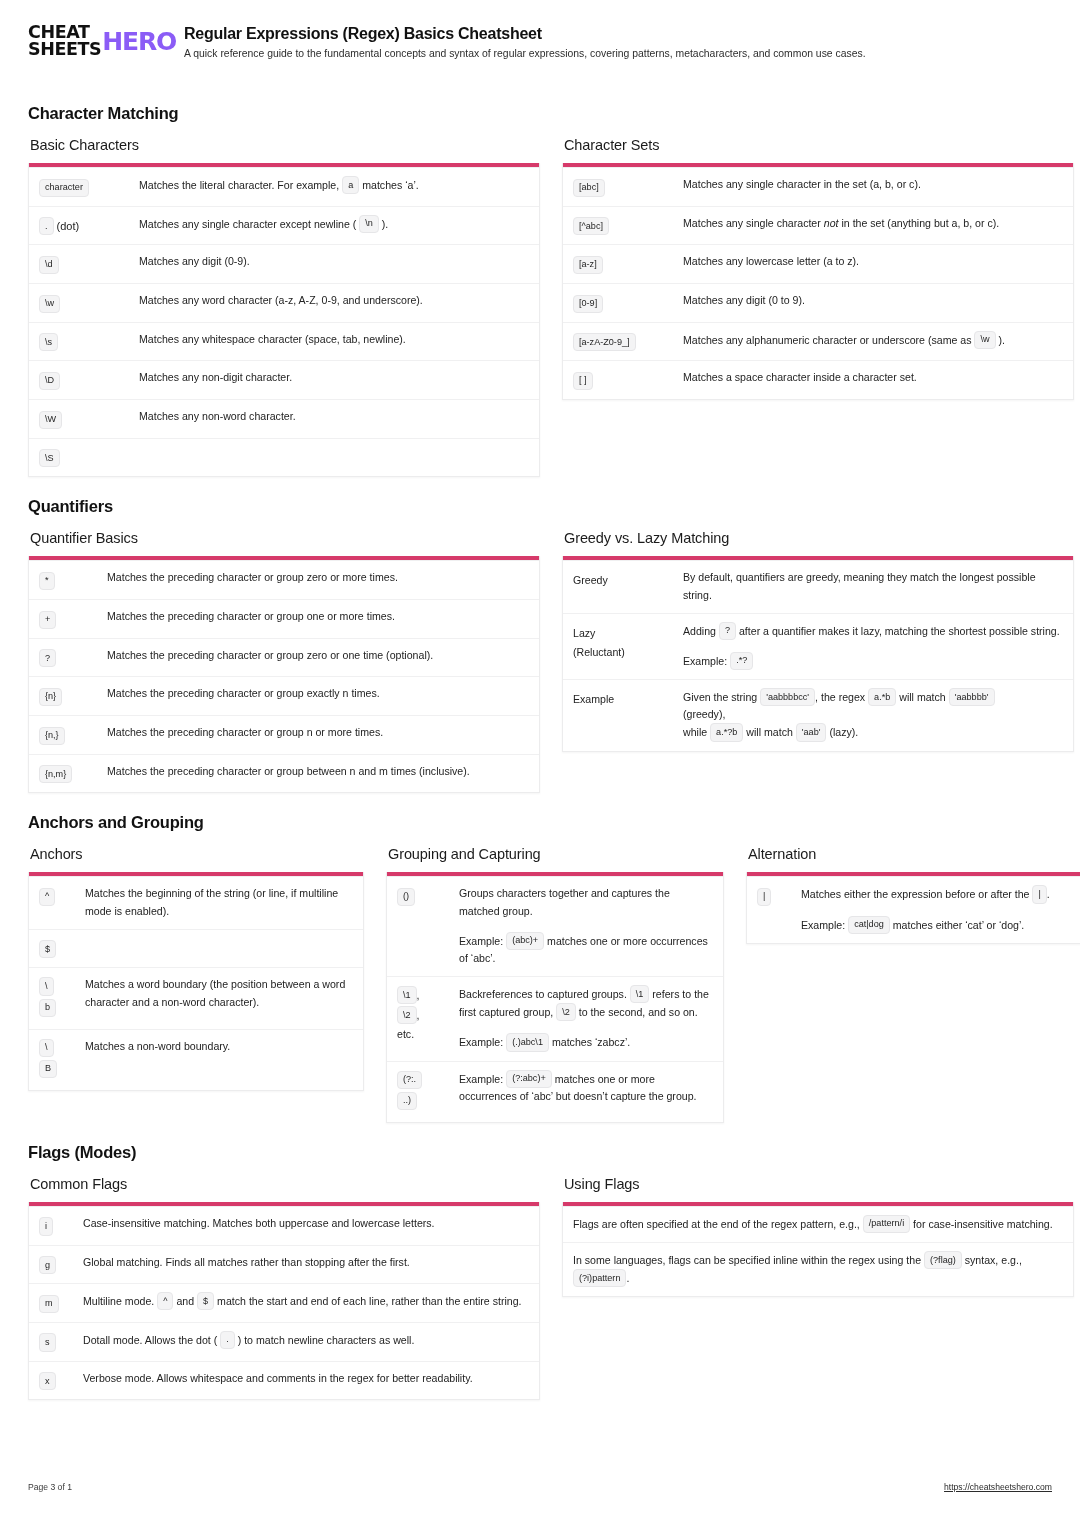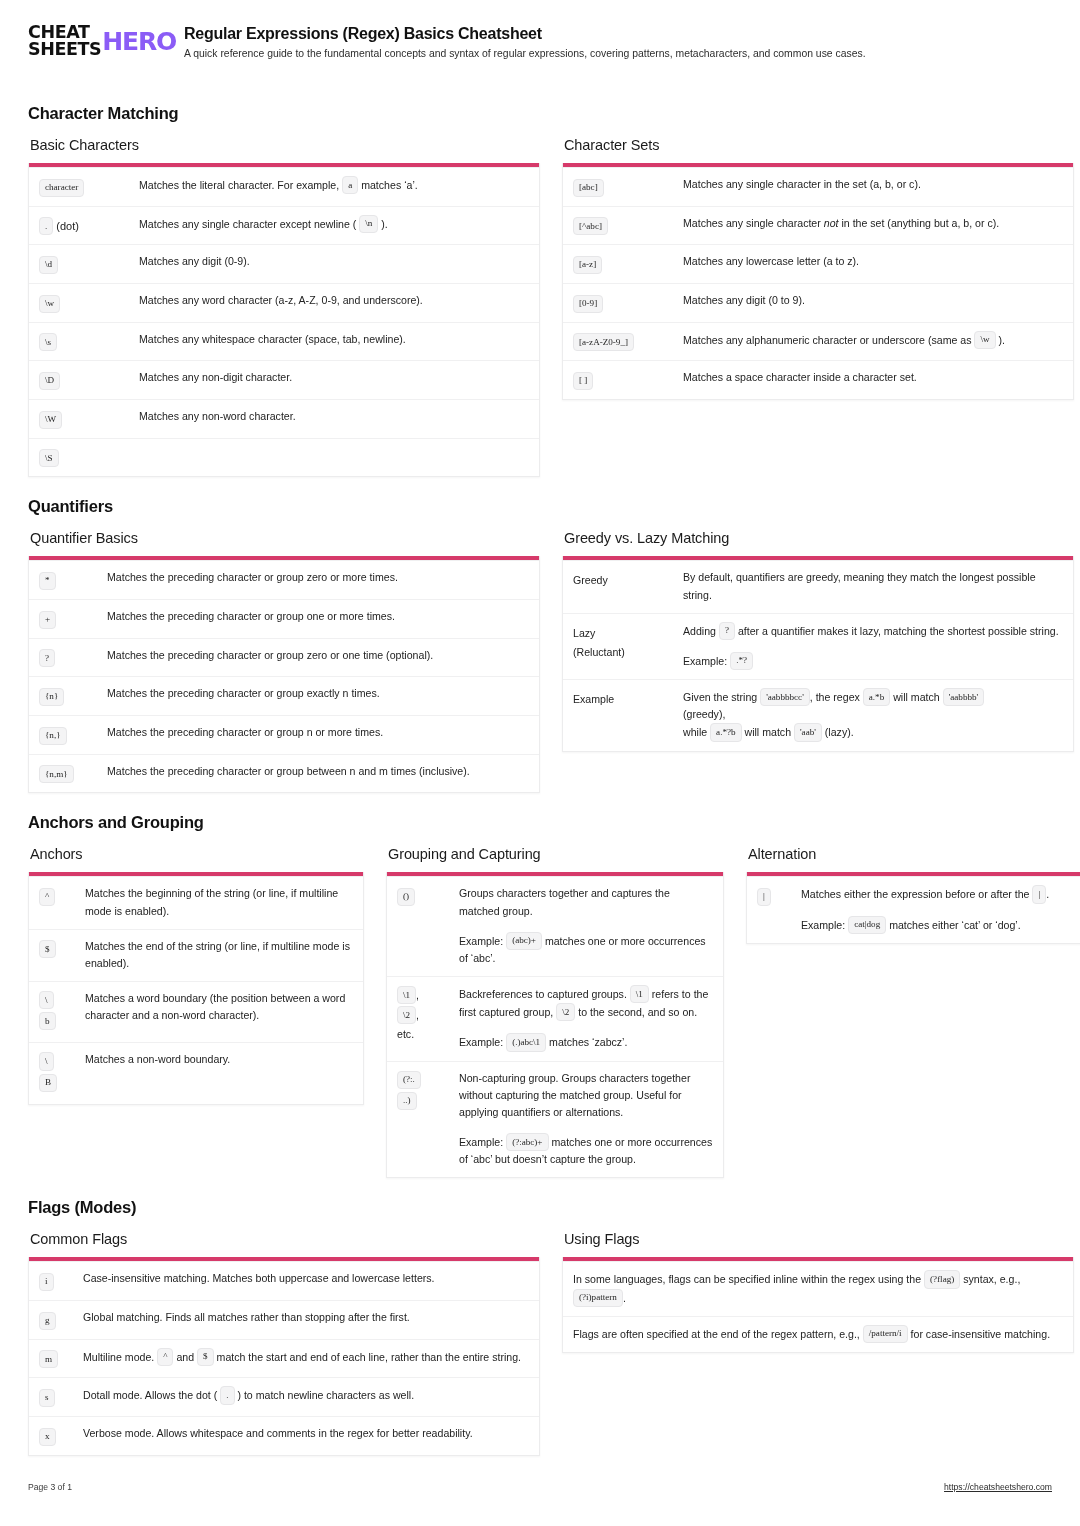--- a/index.html
+++ b/index.html
@@ -80,21 +80,21 @@
   .k-46  .key { width: 46px; }
   .k-62  .key { width: 62px; }
   .k-44  .key { width: 44px; }
 
   .val p { margin: 0; }
   .val p + p { margin-top: 12px; }
   .val em { font-style: italic; }
 
   
   code, .chip {
-    font-family: Liberation Serif, serif;
+    font-family: Liberation Sans, sans-serif;
     font-size: 9.1px;
     background: #f4f4f5;
     border: 1px solid #e6e6e8;
     border-radius: 4px;
     padding: 1.5px 5px;
     color: #1f1f1f;
     white-space: pre;
     display: inline-block;
     line-height: 1.45;
     vertical-align: 1px;
@@ -346,23 +346,20 @@
       <div class="card k-46">
         <div class="accent"></div>
         <div class="row">
           <div class="key"><code>^</code></div>
           <div class="val">
               <p>Matches the beginning of the string (or line, if multiline mode is enabled).</p>
             </div>
         </div>
         <div class="row">
           <div class="key"><code>$</code></div>
-          <div class="val">
-              <p>Matches the end of the string (or line, if multiline mode is enabled).</p>
-            </div>
         </div>
         <div class="row">
           <div class="key"><span class="stack">
             <code>\</code>
             <code>b</code>
           </span></div>
           <div class="val">
               <p>Matches a word boundary (the position between a word character and a non-word character).</p>
             </div>
         </div>
@@ -412,21 +409,20 @@
             <span>matches ‘zabcz’.</span></p>
           </div>
         </div>
 
         <div class="row">
           <div class="key"><span class="stack">
             <code>(?:.</code>
             <code>..)</code>
           </span></div>
           <div class="val">
-            <p>Non-capturing group. Groups characters together without capturing the matched group. Useful for applying quantifiers or alternations.</p>
             <p><span>Example:</span>
             <code>(?:abc)+</code>
             <span>matches one or more occurrences of ‘abc’ but doesn’t capture the group.</span></p>
           </div>
         </div>
       </div>
     </div>
 
     <div class="col-c">
       <h3 class="card-title">Alternation</h3>
@@ -491,33 +487,33 @@
         </div>
       </div>
     </div>
 
     <div class="col-half">
       <h3 class="card-title">Using Flags</h3>
       <div class="card">
         <div class="accent"></div>
         <div class="row">
           <div class="val">
+            <p><span>Flags are often specified at the end of the regex pattern, e.g.,</span>
+            <code>/pattern/i</code>
+            <span>for case-insensitive matching.</span></p>
+          </div>
+        </div>
+        <div class="row">
+          <div class="val">
             <p><span>In some languages, flags can be specified inline within the regex using the</span>
             <code>(?flag)</code>
             <span>syntax, e.g.,</span>
             <code>(?i)pattern</code><span>.</span></p>
           </div>
         </div>
-        <div class="row">
-          <div class="val">
-            <p><span>Flags are often specified at the end of the regex pattern, e.g.,</span>
-            <code>/pattern/i</code>
-            <span>for case-insensitive matching.</span></p>
-          </div>
-        </div>
       </div>
     </div>
   </div>
 
   <div class="footer">
     <span>Page 3 of 1</span>
     <a href="#">https://cheatsheetshero.com</a>
   </div>
 
 </div>

